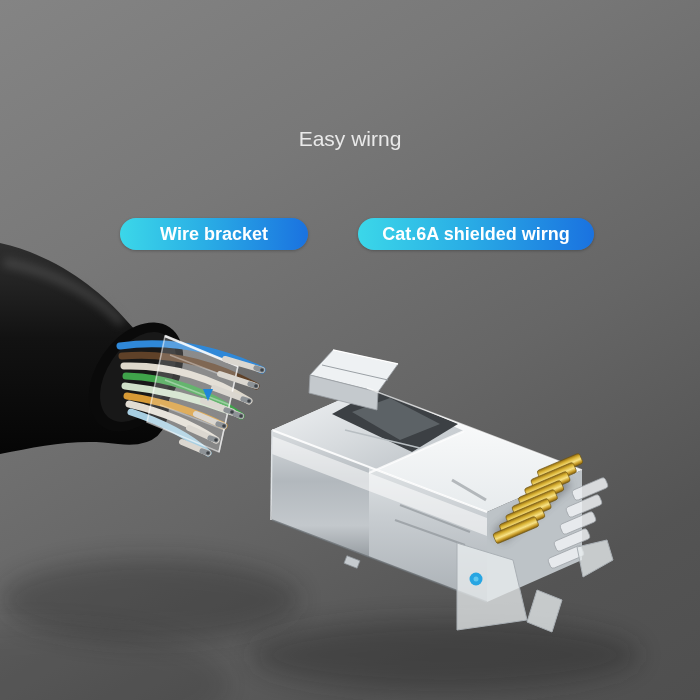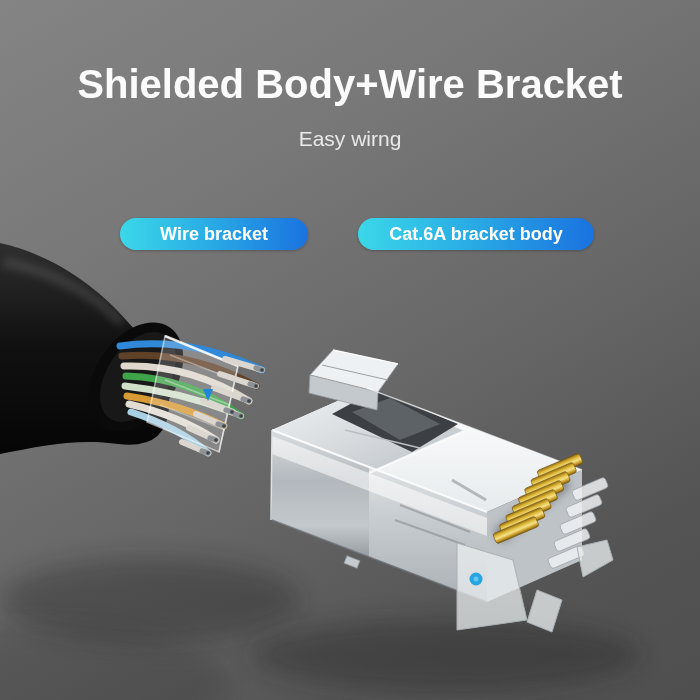--- a/index.html
+++ b/index.html
@@ -241,23 +241,22 @@
       <line x1="208" y1="251" x2="208" y2="390" stroke="url(#gLine)" stroke-width="2.5"></line>
       <polygon points="208,401 203,389 213,389" fill="#1f86d8"></polygon>
     </g>
     <g>
       <line x1="476" y1="251" x2="476" y2="572" stroke="url(#gLine)" stroke-width="2.5"></line>
       <circle cx="476" cy="579" r="6.5" fill="#27a5e2"></circle>
       <circle cx="476" cy="579" r="2.5" fill="#6fd0f2" opacity="0.8"></circle>
     </g>
   </svg>
 
-  <div class="title">Shielded Body+Wire Bracket</div>
   <div class="subtitle">Easy wirng</div>
 
   <div class="pill" id="pill-wire-bracket">
     <span>Wire bracket</span>
   </div>
   <div class="pill" id="pill-shielded-body">
-    <span>Cat.6A bracket body</span>
+    <span>Cat.6A shielded wirng</span>
   </div>
 
 </div>
 
 </body></html>

